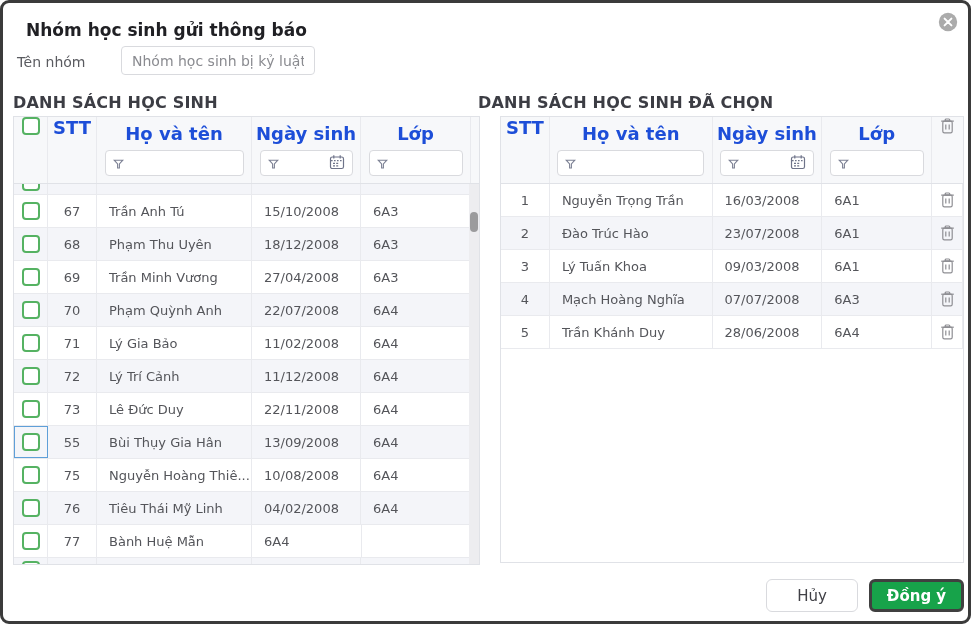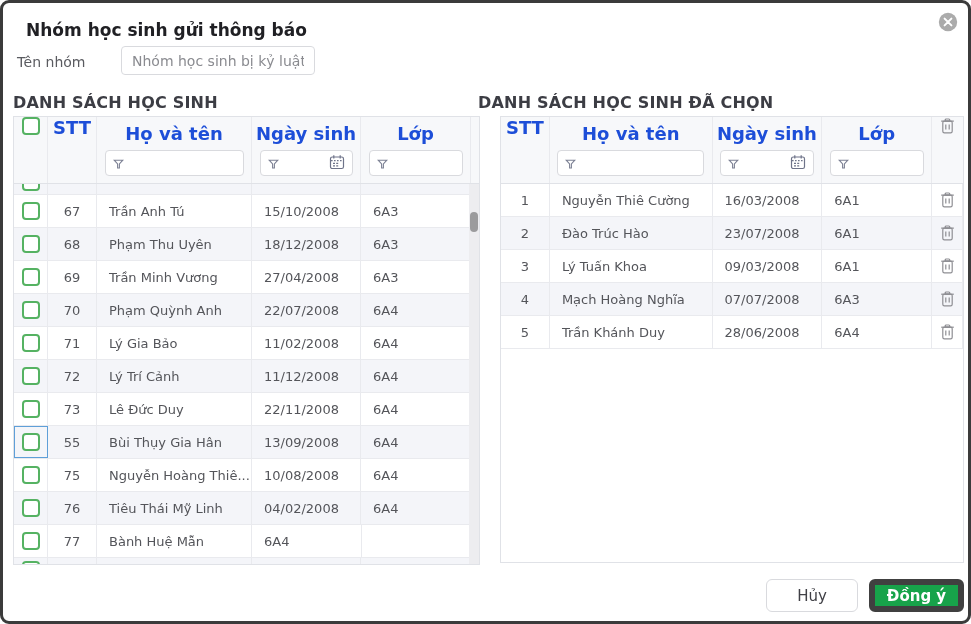--- a/index.html
+++ b/index.html
@@ -43,21 +43,21 @@
   .cell.center{justify-content:center;}
   .cell-focus{outline:1px solid #5e9fd8;outline-offset:-1px;}
   .checkbox{width:14px;height:14px;border:2px solid #55b262;border-radius:4px;background:#fff;display:inline-block;cursor:pointer;}
   .sliver{overflow:hidden;background:#f4f5f9;border-bottom:1px solid #e9eaee;box-sizing:border-box;}
 
   .sb-track{position:absolute;top:67px;right:0;width:10px;bottom:0;background:#ededf0;}
   .sb-thumb{position:absolute;left:1px;top:28px;width:8px;height:20px;background:#9b9b9d;border-radius:4px;cursor:grab;}
 
   .btn{position:absolute;top:576px;height:33px;border-radius:6px;font-size:15px;font-family:inherit;cursor:pointer;box-sizing:border-box;}
   .btn-cancel{left:763px;width:92px;background:#fff;border:1px solid #d9dade;color:#404046;}
-  .btn-ok{left:866px;width:95px;background:#17a34a;border:6px solid #404040;color:#fff;font-weight:700;}
+  .btn-ok{left:866px;width:95px;background:#17a34a;border:3px solid #404040;color:#fff;font-weight:700;}
 
   .trash-cell svg{display:block;}
 </style>
 </head>
 <body>
 
 <div class="dialog">
   <h1 class="dlg-title">Nhóm học sinh gửi thông báo</h1>
   <div class="close-btn">
     <svg width="20" height="20" viewBox="0 0 20 20">
@@ -317,21 +317,21 @@
     <rect x="2.8" y="3.2" width="9.4" height="11.6" rx="1.6"></rect>
     <line x1="5.8" y1="6.4" x2="5.8" y2="11.6"></line>
               <line x1="9.2" y1="6.4" x2="9.2" y2="11.6"></line>
   </svg>
 </span>
         </div>
     </div>
     <div class="tbody" id="right-body">
         <div class="trow">
           <div class="cell r-stt num">1</div>
-          <div class="cell r-name txt">Nguyễn Thiê Cường</div>
+          <div class="cell r-name txt">Nguyễn Trọng Trần</div>
           <div class="cell r-dob txt">16/03/2008</div>
           <div class="cell r-class txt">6A1</div>
           <div class="cell r-trash center trash-cell">
             <span>
   <svg width="15" height="16" viewBox="0 0 15 16" stroke="#8e8e93" fill="none" stroke-width="1.2">
     <rect x="5.2" y="1" width="4.6" height="2.2" rx="1"></rect>
     <line x1="1.2" y1="3.2" x2="13.8" y2="3.2"></line>
     <rect x="2.8" y="3.2" width="9.4" height="11.6" rx="1.6"></rect>
     <line x1="5.8" y1="6.4" x2="5.8" y2="11.6"></line>
                 <line x1="9.2" y1="6.4" x2="9.2" y2="11.6"></line>

